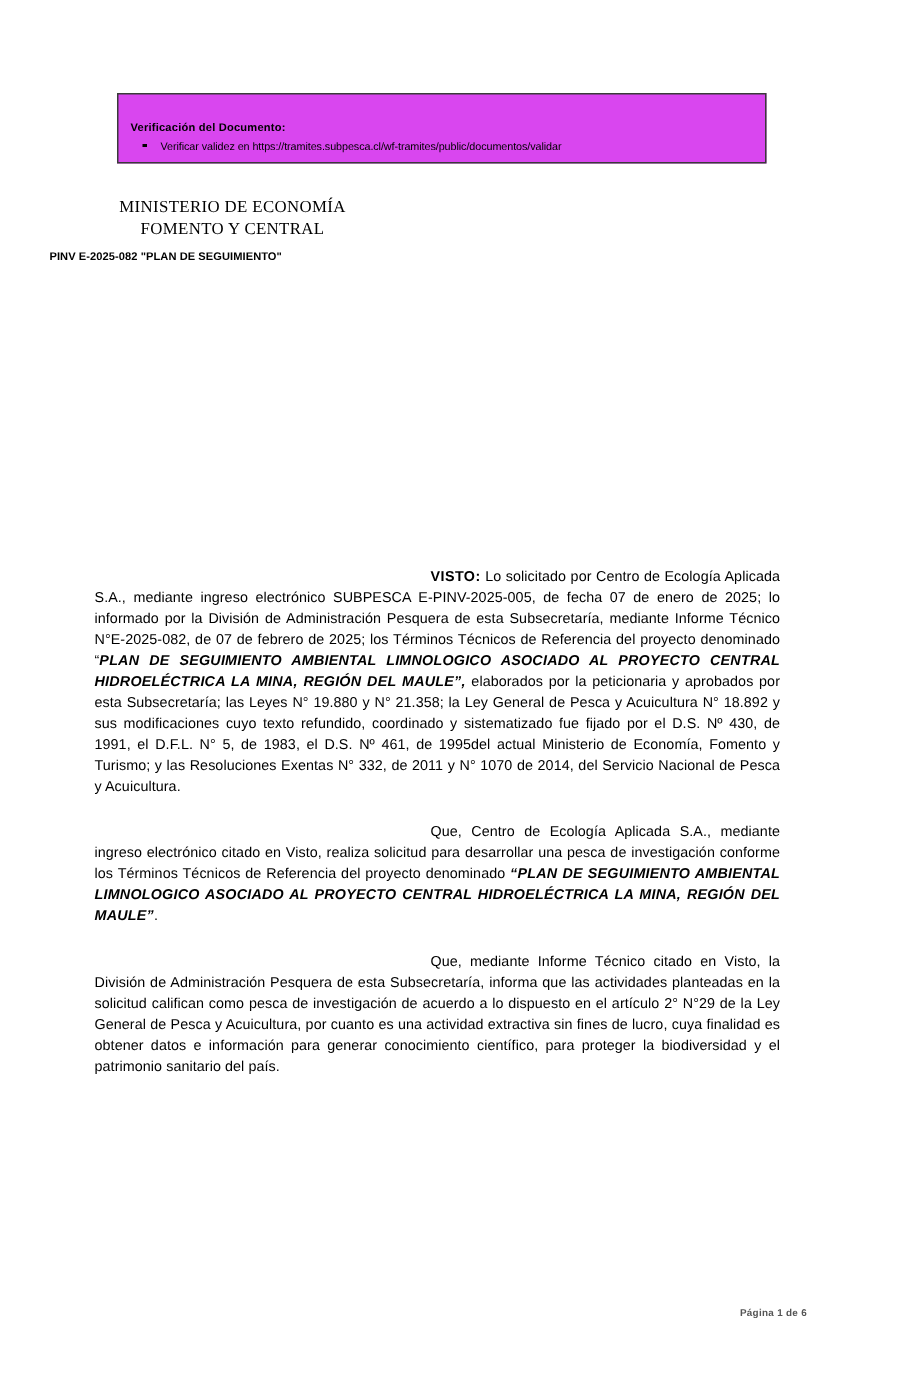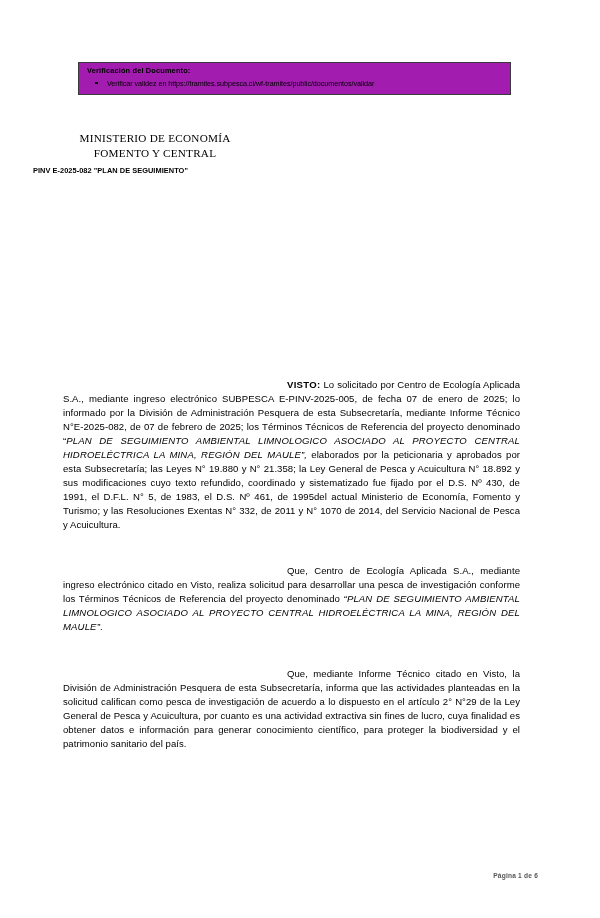--- a/index.html
+++ b/index.html
@@ -24,22 +24,22 @@
   }
 
   
   .verif-box {
     position: absolute;
     left: 78px;
     top: 62px;
     width: 433px;
     box-sizing: border-box;
     border: 1.4px solid #3a3a3a;
-    padding: 3px 6px 5px 8px;
-    background: #a21caf;
+    padding: 17px 6px 5px 8px;
+    background: #d946ef;
   }
   .verif-title {
     font-size: 7.4px;
     font-weight: bold;
     letter-spacing: 0.15px;
     line-height: 1.45;
     white-space: nowrap;
   }
   .verif-list {
     margin: 1px 0 0 0;
@@ -142,27 +142,27 @@
     width: 457px;
   }
   p.par {
     margin: 0;
     font-size: 9.55px;
     line-height: 1.47;
     text-align: justify;
     text-indent: 224px;
     letter-spacing: 0.05px;
   }
-  p.par + p.par { margin-top: 32px; }
+  p.par + p.par { margin-top: 16px; }
   .lead {
     font-weight: bold;
     letter-spacing: 0.3px;
   }
   .proj {
-    font-weight: normal;
+    font-weight: bold;
     font-style: italic;
     letter-spacing: 0.15px;
   }
 
   .considerando {
     margin: 27px 0 25px 0;
     text-align: center;
     font-size: 9.6px;
     font-weight: bold;
     letter-spacing: 2.6px;

